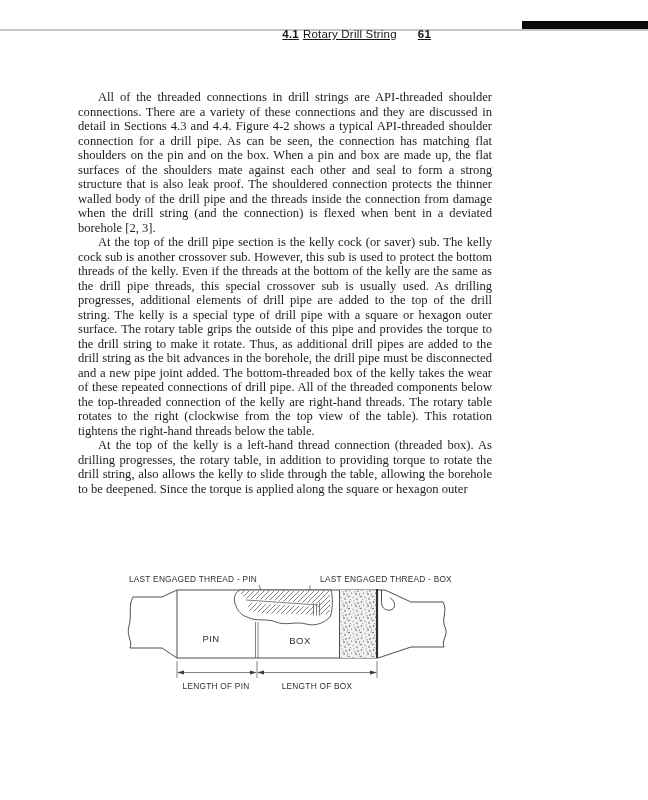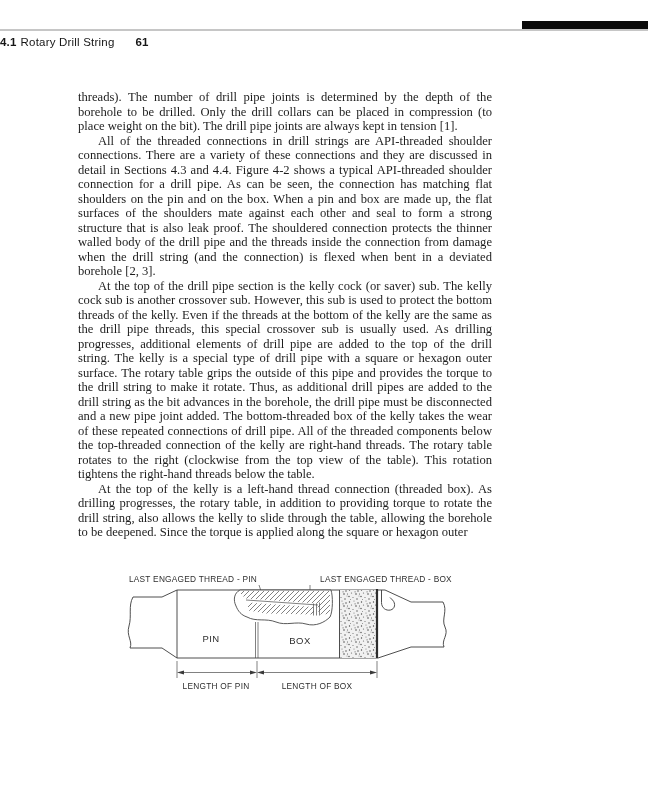--- a/index.html
+++ b/index.html
@@ -4,23 +4,23 @@
 <style>
   html,body{margin:0;padding:0;background:#ffffff;}
   .page{
     position:relative;width:648px;height:800px;background:#ffffff;
     font-family:"Liberation Serif",serif;color:#1d1d1d;overflow:hidden;
   }
   
   .head-bar{position:absolute;left:522px;top:21px;width:126px;height:8px;background:#0a0a0a;}
   .head-rule{position:absolute;left:0;top:29px;width:648px;height:2px;background:#c6c6c6;}
   .running-head{
-    position:absolute;left:0;top:36px;width:431px;
+    position:absolute;left:0;top:28px;width:431px;text-align:right;
     font-family:"Liberation Sans",sans-serif;font-size:11.5px;color:#161616;
-    letter-spacing:0.2px;white-space:nowrap;
+    letter-spacing:0.2px;white-space:nowrap;text-decoration:underline;
   }
   .running-head .sec-num{font-weight:bold;}
   .running-head .sec-title{font-weight:normal;margin-left:4px;}
   .running-head .folio{font-weight:bold;margin-left:21px;}
   
   .bodytext{
     position:absolute;left:78px;top:90px;width:414px;
     font-size:12.6px;line-height:14.5px;text-align:justify;
   }
   .bodytext p{margin:0;}
@@ -46,21 +46,20 @@
 
 <div class="page">
 
   <div class="head-bar"></div>
   <div class="head-rule"></div>
   <div class="running-head">
     <span class="sec-num">4.1</span><span class="sec-title">Rotary Drill String</span><span class="folio">61</span>
   </div>
 
   <div class="bodytext">
-    <p>threads). The number of drill pipe joints is determined by the depth of the borehole to be drilled. Only the drill collars can be placed in compression (to place weight on the bit). The drill pipe joints are always kept in tension [1].</p>
     <p class="indent">All of the threaded connections in drill strings are API-threaded shoulder connections. There are a variety of these connections and they are discussed in detail in Sections 4.3 and 4.4. Figure 4-2 shows a typical API-threaded shoulder connection for a drill pipe. As can be seen, the connection has matching flat shoulders on the pin and on the box. When a pin and box are made up, the flat surfaces of the shoulders mate against each other and seal to form a strong structure that is also leak proof. The shouldered connection protects the thinner walled body of the drill pipe and the threads inside the connection from damage when the drill string (and the connection) is flexed when bent in a deviated borehole [2, 3].</p>
     <p class="indent">At the top of the drill pipe section is the kelly cock (or saver) sub. The kelly cock sub is another crossover sub. However, this sub is used to protect the bottom threads of the kelly. Even if the threads at the bottom of the kelly are the same as the drill pipe threads, this special crossover sub is usually used. As drilling progresses, additional elements of drill pipe are added to the top of the drill string. The kelly is a special type of drill pipe with a square or hexagon outer surface. The rotary table grips the outside of this pipe and provides the torque to the drill string to make it rotate. Thus, as additional drill pipes are added to the drill string as the bit advances in the borehole, the drill pipe must be disconnected and a new pipe joint added. The bottom-threaded box of the kelly takes the wear of these repeated connections of drill pipe. All of the threaded components below the top-threaded connection of the kelly are right-hand threads. The rotary table rotates to the right (clockwise from the top view of the table). This rotation tightens the right-hand threads below the table.</p>
     <p class="indent">At the top of the kelly is a left-hand thread connection (threaded box). As drilling progresses, the rotary table, in addition to providing torque to rotate the drill string, also allows the kelly to slide through the table, allowing the borehole to be deepened. Since the torque is applied along the square or hexagon outer</p>
   </div>
 
   <svg class="figure-svg" width="648" height="140" viewBox="0 565 648 140">
     <defs>
       <pattern id="hatch" patternUnits="userSpaceOnUse" width="5" height="5">
         <path d="M-1,6 L6,-1" stroke="#4a4a4a" stroke-width="0.7"></path>
         <path d="M-1,1 L1,-1" stroke="#4a4a4a" stroke-width="0.7"></path>

